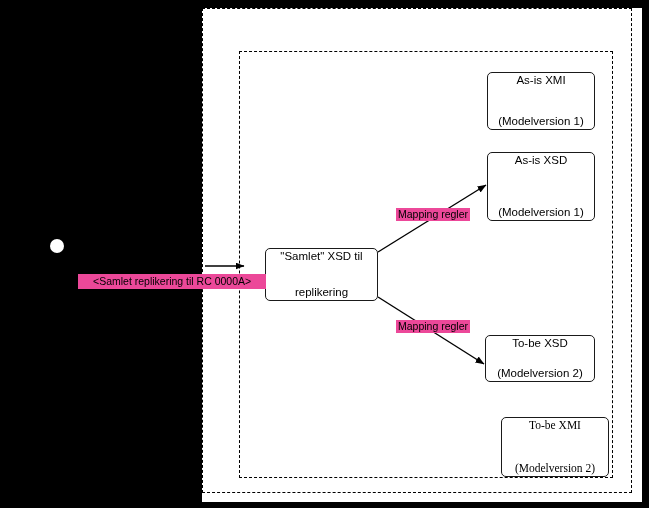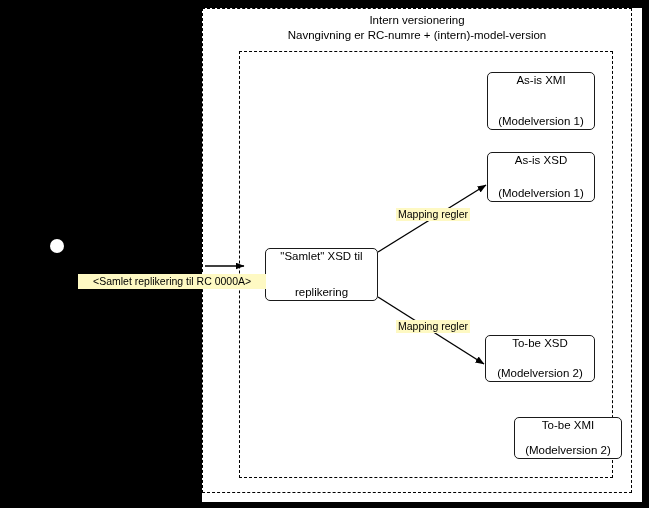--- a/index.html
+++ b/index.html
@@ -93,40 +93,40 @@
     justify-content: space-between;
     text-align: center;
     font-size: 11.5px;
     line-height: 15px;
     color: #000000;
   }
   .node .l2 { white-space: nowrap; }
   .node .l1 { white-space: nowrap; }
 
   #node-asis-xmi  { left: 487px; top: 72px;  width: 108px; height: 58px; }
-  #node-asis-xsd  { left: 487px; top: 152px; width: 108px; height: 50px; }
+  #node-asis-xsd  { left: 487px; top: 152px; width: 108px; height: 69px; }
   #node-samlet    { left: 265px; top: 248px; width: 113px; height: 53px; }
   #node-tobe-xsd  { left: 485px; top: 335px; width: 110px; height: 47px; }
-  #node-tobe-xmi  { left: 514px; top: 417px; width: 108px; height: 42px; }
+  #node-tobe-xmi  { left: 501px; top: 417px; width: 108px; height: 60px; font-family: Liberation Serif, serif; }
 
   
   #connectors {
     position: absolute;
     left: 0; top: 0;
     width: 649px;
     height: 508px;
     pointer-events: none;
   }
 
   
   .edge-label {
     position: absolute;
     font-size: 10.5px;
     color: #000000;
-    background: #fef9c3;
+    background: #ec4899;
     white-space: nowrap;
     padding: 0 2px;
     line-height: 13px;
   }
   #label-mapping-top    { left: 396px; top: 208px; }
   #label-mapping-bottom { left: 396px; top: 320px; }
   #label-replikering {
     left: 78px;
     top: 274px;
     font-size: 10.5px;
@@ -147,24 +147,20 @@
 </head>
 <body>
 
 <div id="stage">
 
   <div class="canvas"></div>
 
   <div class="dashed-outer"></div>
   <div class="dashed-inner"></div>
 
-  <div class="header-block">
-    <div>Intern versionering</div>
-    <div>Navngivning er RC-numre + (intern)-model-version</div>
-  </div>
 
 
   <svg id="connectors" viewBox="0 0 649 508">
     <defs>
       <marker id="arrowhead" markerWidth="9" markerHeight="7" refX="8.5" refY="3.5" orient="auto" markerUnits="userSpaceOnUse">
         <polygon points="0 0, 9 3.5, 0 7" fill="#000000"></polygon>
       </marker>
     </defs>
 
     <line x1="205" y1="266" x2="244" y2="266" stroke="#000000" stroke-width="1.4" marker-end="url(#arrowhead)"></line>

